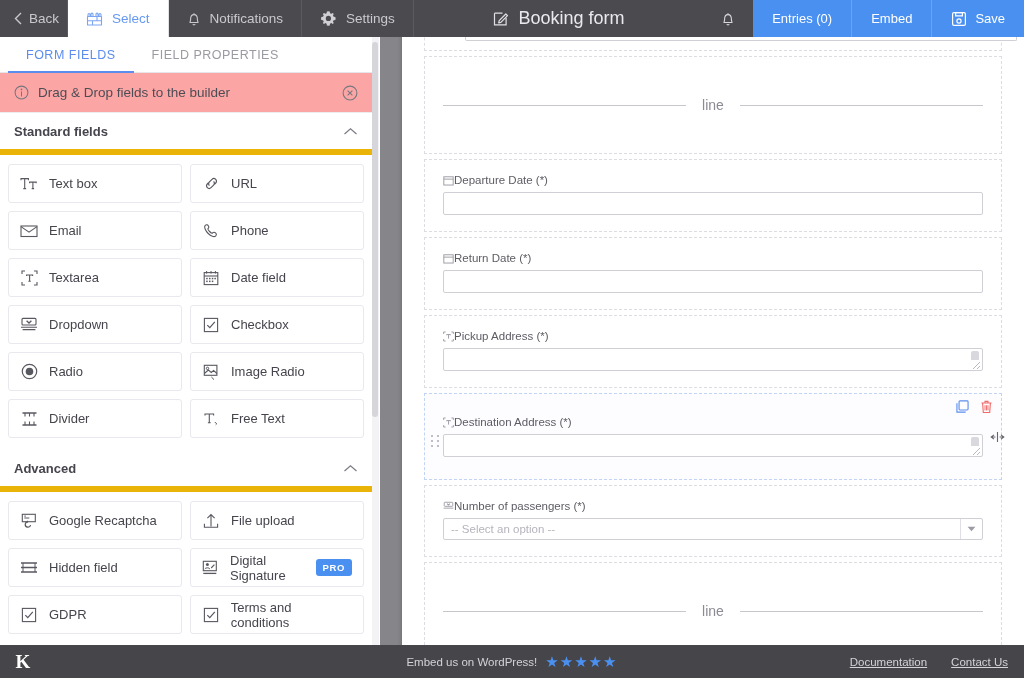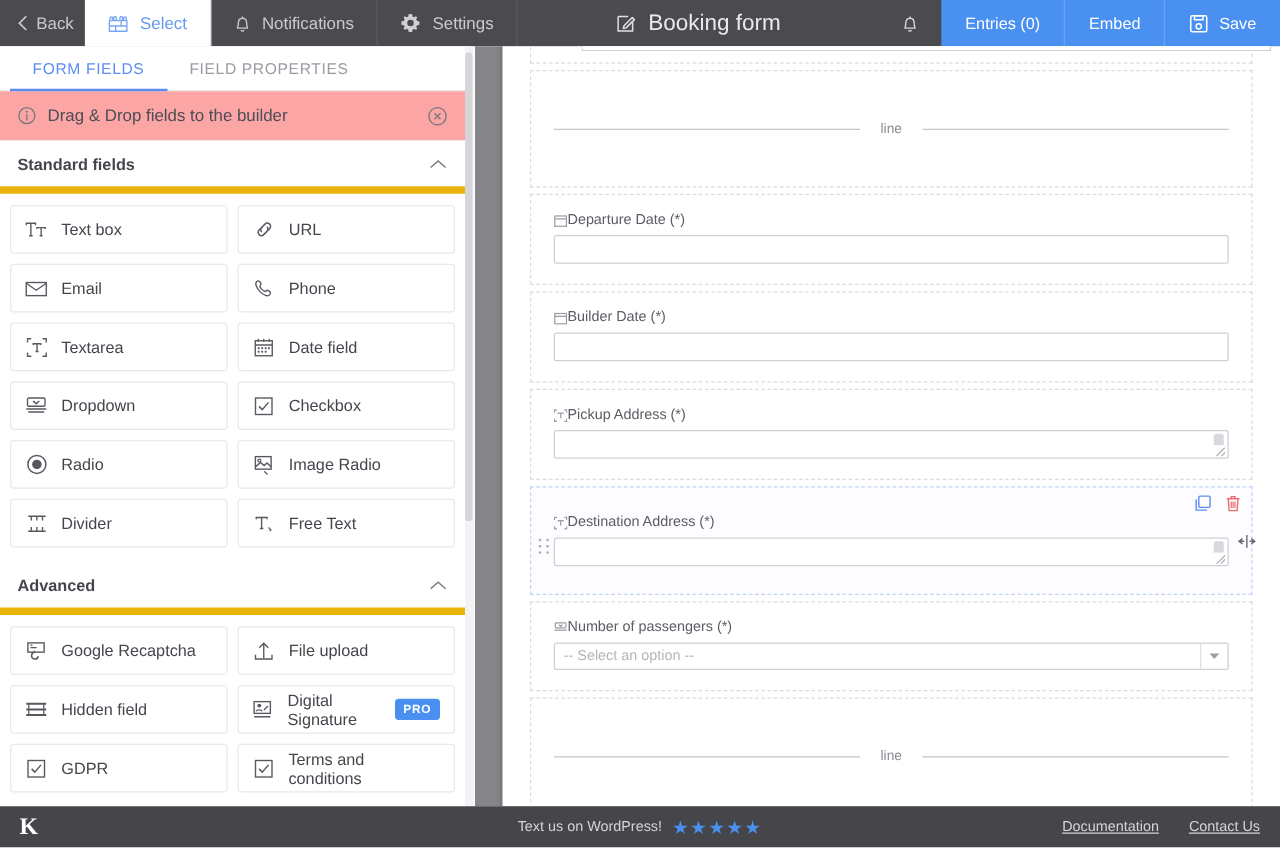--- a/index.html
+++ b/index.html
@@ -148,21 +148,21 @@
   .fselect .arrow {
     margin-left: auto; width: 22px; height: 100%;
     border-left: 1px solid #dfdfe5;
     display: flex; align-items: center; justify-content: center;
   }
   .divider-row {
     display: flex; align-items: center; gap: 16px;
     padding: 26px 0 24px 0;
   }
   .divider-row .ln { flex: 1; height: 1px; background: #c6c6cc; }
-  .divider-row .lbl { font-size: 11px; color: #8b8b94; }
+  .divider-row .lbl { font-size: 14px; color: #8b8b94; }
   .partial-input {
     position: absolute; top: 0; left: 40px; width: 552px; height: 14px;
     border: 1px solid #cfcfd6; border-top: none; border-radius: 0 0 2px 2px;
     background: #fff;
   }
   .fitem.selected {
     border: 1px dashed #c2d4f5; background: #fdfdff;
     padding-top: 22px; padding-bottom: 22px;
   }
   .item-tools {
@@ -562,21 +562,21 @@
     </div>
 
     <div class="fitem">
       <div class="flabel">
         <span class="ico">
           <svg width="11" height="11" viewBox="0 0 16 16">
             <rect x="1.2" y="2.6" width="13.6" height="12" fill="none" stroke="#9c9ca6" stroke-width="1.4"></rect>
             <path d="M1.2 6 h13.6" stroke="#9c9ca6" stroke-width="1.4"></path>
           </svg>
         </span>
-        <span>Builder Date (*)</span>
+        <span>Return Date (*)</span>
       </div>
       <div class="ftext"></div>
     </div>
 
     <div class="fitem">
       <div class="flabel">
         <span class="ico">
           <svg width="11" height="11" viewBox="0 0 17 16">
             <path d="M1 4 V1 h3 M13 1 h3 v3 M16 12 v3 h-3 M4 15 H1 v-3" fill="none" stroke="#9c9ca6" stroke-width="1.5"></path>
             <path d="M5.6 6 V5 h6 v1 M8.6 5 v6.2" fill="none" stroke="#9c9ca6" stroke-width="1.5"></path>
@@ -662,20 +662,20 @@
         <span class="ln"></span>
       </div>
     </div>
 
   </div>
 </div>
 
 <div class="bottombar">
   <div class="bb-logo">K</div>
   <div class="bb-center">
-    <span>Text us on WordPress!</span>
+    <span>Embed us on WordPress!</span>
     <span class="stars">★★★★★</span>
   </div>
   <div class="bb-right">
     <a>Documentation</a>
     <a>Contact Us</a>
   </div>
 </div>
 
 </body></html>

